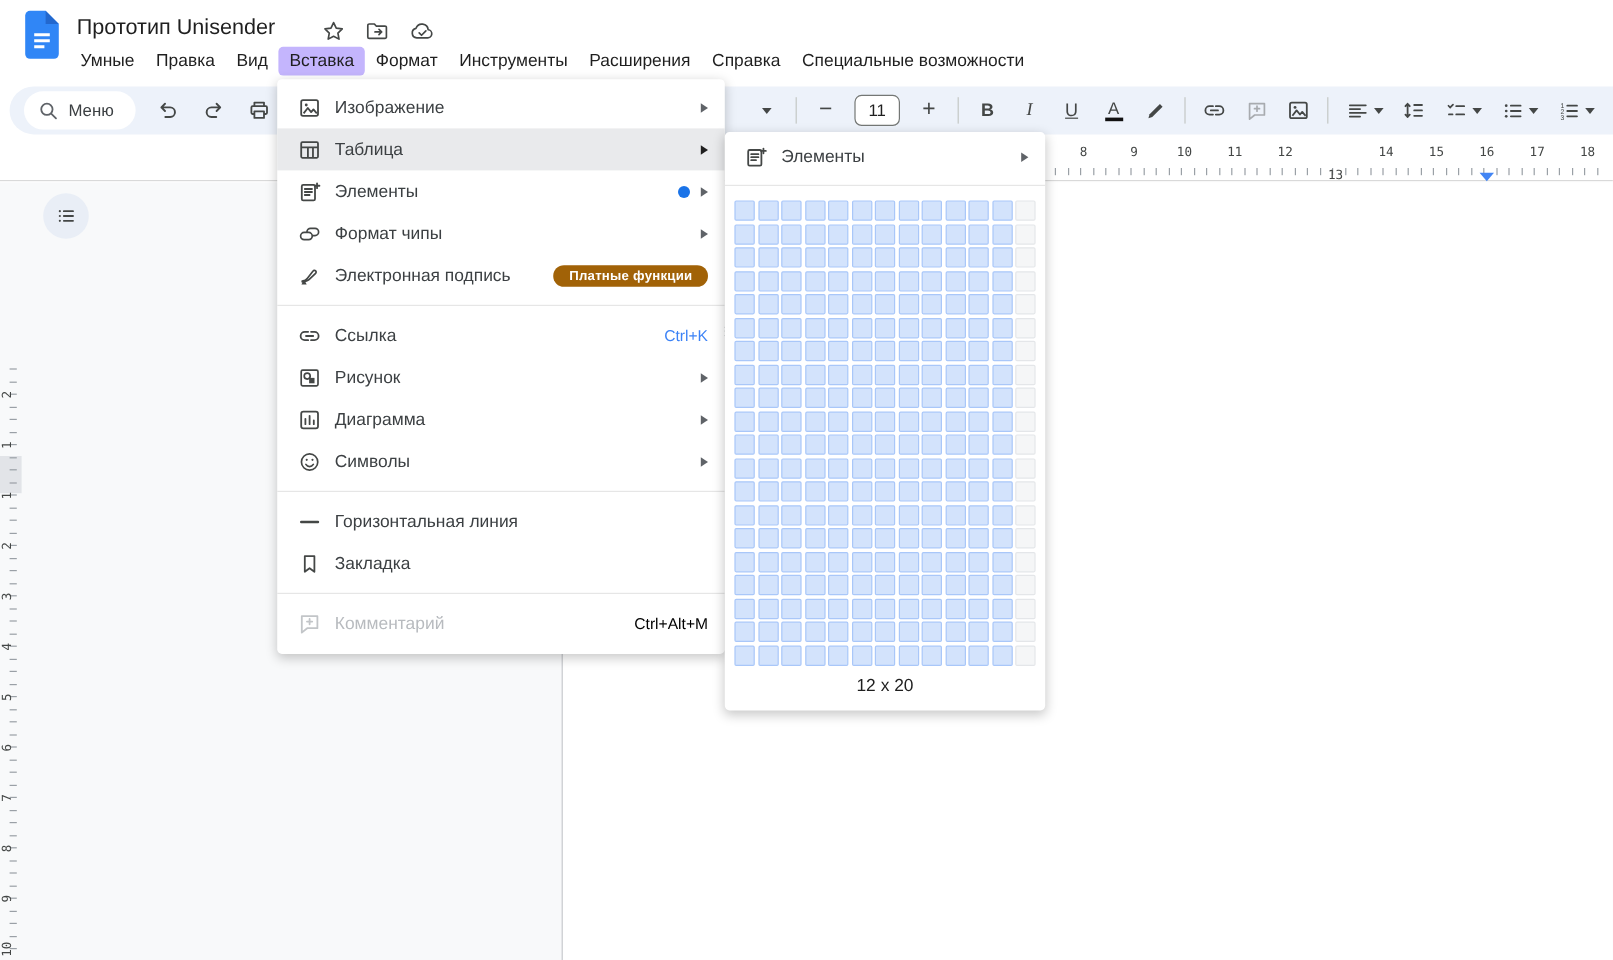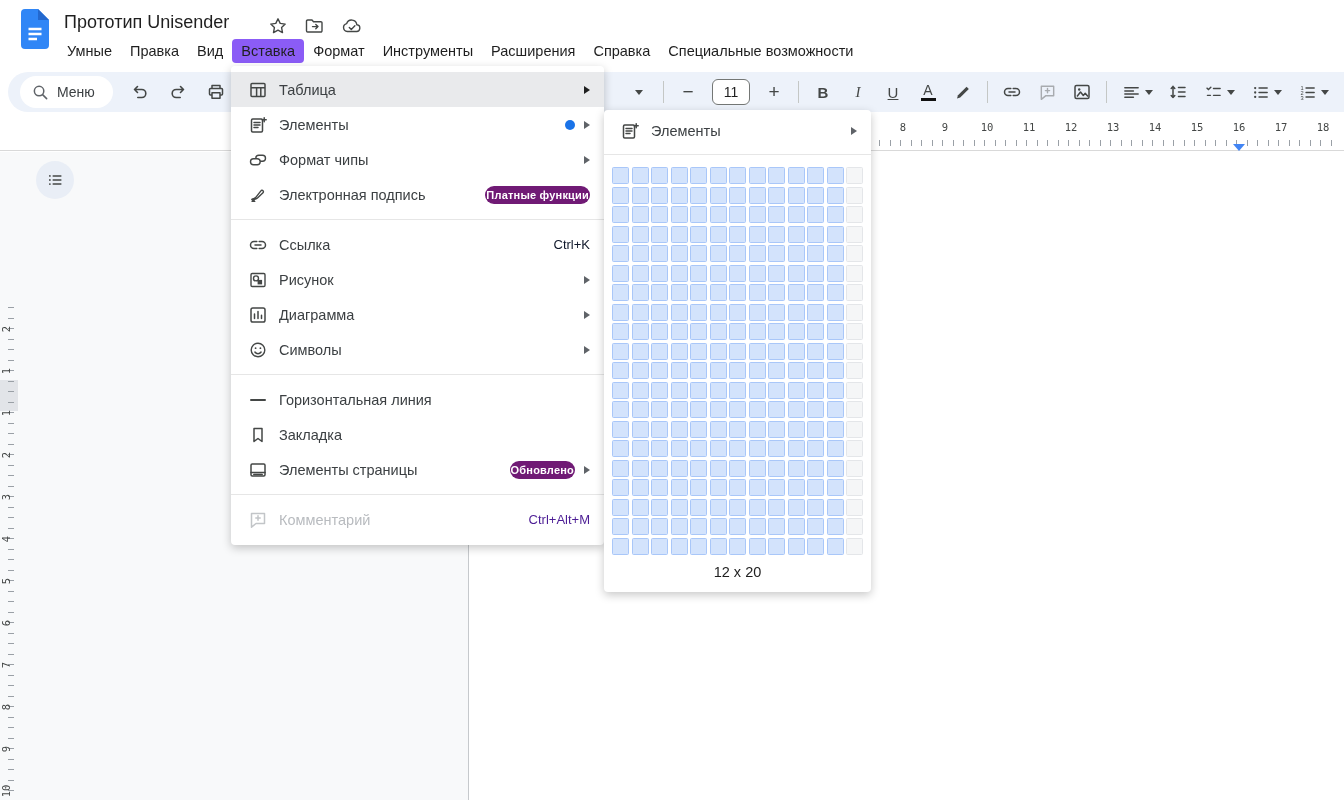--- a/index.html
+++ b/index.html
@@ -7,21 +7,21 @@
     font-family:"Liberation Sans","DejaVu Sans",sans-serif; }
   svg { display:block; }
 
   
   .topbar { position:absolute; left:0; top:0; width:1344px; height:66px; background:#fff; }
   .logo { position:absolute; left:20px; top:8px; }
   .doc-title { position:absolute; left:64px; top:12px; font-size:18px; color:#1f1f1f; }
   .title-icons { position:absolute; left:268px; top:16px; display:flex; gap:16px; color:#444746; }
   .menubar { position:absolute; left:58px; top:39px; display:flex; align-items:center; font-size:14.5px; color:#1f1f1f; }
   .mb-item { padding:4px 9px; border-radius:4px; cursor:default; }
-  .mb-item.active { background:#8b5cf6; }
+  .mb-item.active { background:#c4b5fd; }
 
   
   .toolbar { position:absolute; left:8px; top:72px; width:1400px; height:40px;
     background:#edf2fa; border-radius:20px; }
   .tb-left { position:absolute; left:12px; top:0; height:40px; display:flex; align-items:center; gap:16px; }
   .tb-right { position:absolute; left:620px; top:0; height:40px; display:flex; align-items:center; gap:13px; }
   .search-pill { display:flex; align-items:center; gap:8px; background:#fff; height:32px;
     padding:0 18px 0 12px; border-radius:16px; color:#3c4043; font-size:14px; }
   .tbtn { width:22px; height:24px; display:flex; align-items:center; justify-content:center; color:#444746; }
   .tsep { width:1px; height:22px; background:#c4c7c5; }
@@ -63,31 +63,31 @@
     font-size:10.5px; color:#444746; font-family:"DejaVu Sans Mono","Liberation Mono",monospace; }
   .vmargin { position:absolute; left:0; top:76px; width:18px; height:31px; background:#e2e4e8; }
 
   
   .menu-panel { position:absolute; left:231px; top:66px; width:373px; background:#fff; z-index:55;
     border-radius:4px; box-shadow:0 3px 10px rgba(0,0,0,.22); padding:6px 0 8px; }
   .mi { height:35px; display:flex; align-items:center; padding:0 14px 0 17px; color:#3c4043; font-size:14.5px; }
   .mi.active { background:#e9eaec; }
   .mi-icon { width:20px; height:20px; margin-right:11px; color:#444746; flex:none; }
   .mi-right { margin-left:auto; display:flex; align-items:center; gap:9px; }
-  .sc { font-size:13px; color:#0f172a; }
-  .badge { background:#701a75; color:#fff; font-size:11px; font-weight:bold; padding:3px 1px;
+  .sc { font-size:13px; color:#3b82f6; }
+  .badge { background:#a16207; color:#fff; font-size:11px; font-weight:bold; padding:3px 13px;
     border-radius:10px; letter-spacing:.2px; }
   .dot { width:10px; height:10px; border-radius:50%; background:#1a73e8; }
   .arr { width:0; height:0; border-top:4.5px solid transparent; border-bottom:4.5px solid transparent;
     border-left:6px solid #5f6368; }
   .arr.dark { border-left-color:#1f1f1f; }
   .mdiv { border-top:1px solid #e6e6e6; margin:7px 0; }
   .mi.is-disabled { color:#b8bbbf; }
   .mi.is-disabled .mi-icon { color:#c2c5c8; }
-  .mi.is-disabled .sc { color:#4c1d95; }
+  .mi.is-disabled .sc { color:#000000; }
 
   
   .submenu-panel { position:absolute; left:604px; top:110px; width:267px; background:#fff; z-index:60;
     border-radius:4px; box-shadow:0 3px 10px rgba(0,0,0,.22); padding-top:0; }
   .sub-head { height:42px; display:flex; align-items:center; padding:0 14px 0 16px; color:#3c4043; font-size:14.5px; }
   .sub-div { border-top:1px solid #e6e6e6; margin:2px 0 12px; }
   .tgrid { display:grid; gap:2.5px; justify-content:center; margin:0 auto; width:253px; }
   .gcell { width:17px; height:17px; background:#f5f6f7; border:1px solid #e4e6e9; border-radius:1.5px; }
   .gcell.sel { background:#d3e3fc; border-color:#a9c7f9; }
   .grid-label { text-align:center; font-size:14.5px; color:#1f1f1f; margin:9px 0 12px; }
@@ -317,21 +317,21 @@
     <span class="htick" style="left: 1288.5px;"></span>
     <span class="htick" style="left: 1299px;"></span>
     <span class="htick" style="left: 1309.5px;"></span>
     <span class="htick" style="left: 1320px;"></span>
     <span class="htick" style="left: 1330.5px;"></span>
     <span class="hnum" style="left: 903px;">8</span>
     <span class="hnum" style="left: 945px;">9</span>
     <span class="hnum" style="left: 987px;">10</span>
     <span class="hnum" style="left: 1029px;">11</span>
     <span class="hnum" style="left: 1071px;">12</span>
-    <span class="hnum" style="left: 1113px;">13</span>
+    <span class="hnum" style="left: 1113px; margin-top: 19px;">13</span>
     <span class="hnum" style="left: 1155px;">14</span>
     <span class="hnum" style="left: 1197px;">15</span>
     <span class="hnum" style="left: 1239px;">16</span>
     <span class="hnum" style="left: 1281px;">17</span>
     <span class="hnum" style="left: 1323px;">18</span>
     <span class="hmarker" style="left: 1239px;"></span>
   </div>
 
 <div class="canvas">
   <div class="page"></div>
@@ -414,20 +414,33 @@
       <span class="vnum" style="top: 313px;">6</span>
       <span class="vnum" style="top: 355px;">7</span>
       <span class="vnum" style="top: 397px;">8</span>
       <span class="vnum" style="top: 439px;">9</span>
       <span class="vnum" style="top: 481px;">10</span>
     </div>
 </div>
 
 <div class="menu-panel">
 
+  <div class="mi">
+    <span class="mi-icon">
+      <svg viewBox="0 0 20 20" width="20" height="20" fill="none" stroke="currentColor" stroke-width="1.5" stroke-linejoin="round">
+        <rect x="3" y="3.5" width="14" height="13" rx="1.5"></rect>
+        <circle cx="7.2" cy="7.5" r="1.2" fill="currentColor" stroke="none"></circle>
+        <path d="M5 14.5 l3.5-4.5 2.8 3.4 1.9-2.2 2.8 3.3"></path>
+        </svg>
+      </span>
+    <span>Изображение</span>
+    <span class="mi-right">
+        <span class="arr"></span>
+      </span>
+  </div>
 
   <div class="mi active">
     <span class="mi-icon">
       <svg viewBox="0 0 20 20" width="20" height="20" fill="none" stroke="currentColor" stroke-width="1.5" stroke-linejoin="round">
         <rect x="3" y="3.5" width="14" height="13" rx="1"></rect>
         <path d="M3 7.8 h14 M8.6 7.8 V16.5 M12.8 7.8 V16.5"></path>
         </svg>
       </span>
     <span>Таблица</span>
     <span class="mi-right">
@@ -546,33 +559,20 @@
 
   <div class="mi">
     <span class="mi-icon">
       <svg viewBox="0 0 20 20" width="20" height="20" fill="none" stroke="currentColor" stroke-width="1.5" stroke-linejoin="round">
         <path d="M6 3.5 h8 v13 l-4-3 -4 3 z"></path>
         </svg>
       </span>
     <span>Закладка</span>
   </div>
 
-  <div class="mi">
-    <span class="mi-icon">
-      <svg viewBox="0 0 20 20" width="20" height="20" fill="none" stroke="currentColor" stroke-width="1.5" stroke-linecap="round" stroke-linejoin="round">
-        <rect x="3" y="4" width="14" height="12" rx="1.2"></rect>
-        <path d="M3 12.6 h14 M5.8 14.4 h8.4"></path>
-        </svg>
-      </span>
-    <span>Элементы страницы</span>
-    <span class="mi-right">
-      <span class="badge">Обновлено</span>
-      <span class="arr"></span>
-      </span>
-  </div>
 
   <div class="mdiv"></div>
 
   <div class="mi is-disabled">
     <span class="mi-icon">
       <svg viewBox="0 0 20 20" width="20" height="20" fill="none" stroke="currentColor" stroke-width="1.5" stroke-linejoin="round" stroke-linecap="round">
         <path d="M3.5 3.5 h13 v10 h-8.5 l-4.5 3.7 z"></path>
           <path d="M10 5.8 v4.4 M7.8 8 h4.4"></path>
         </svg>
       </span>

